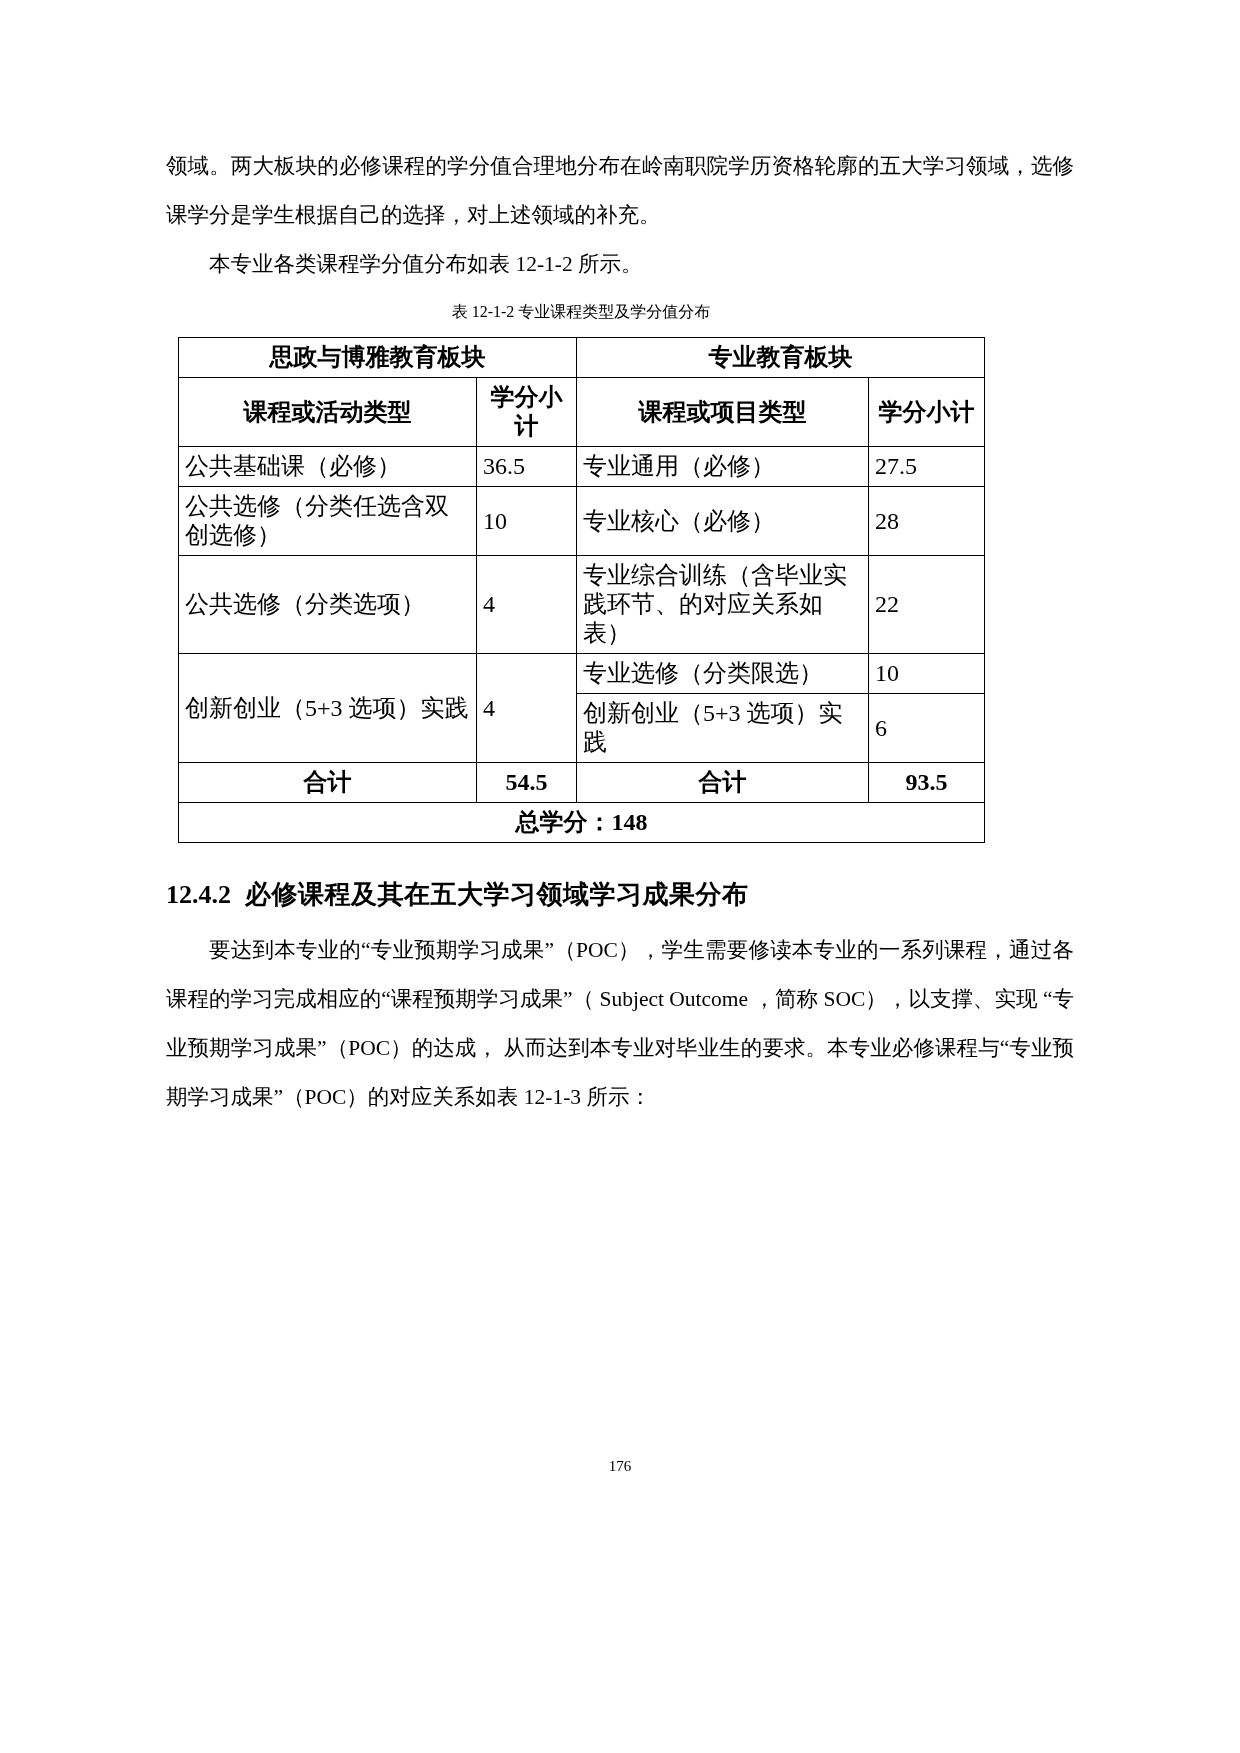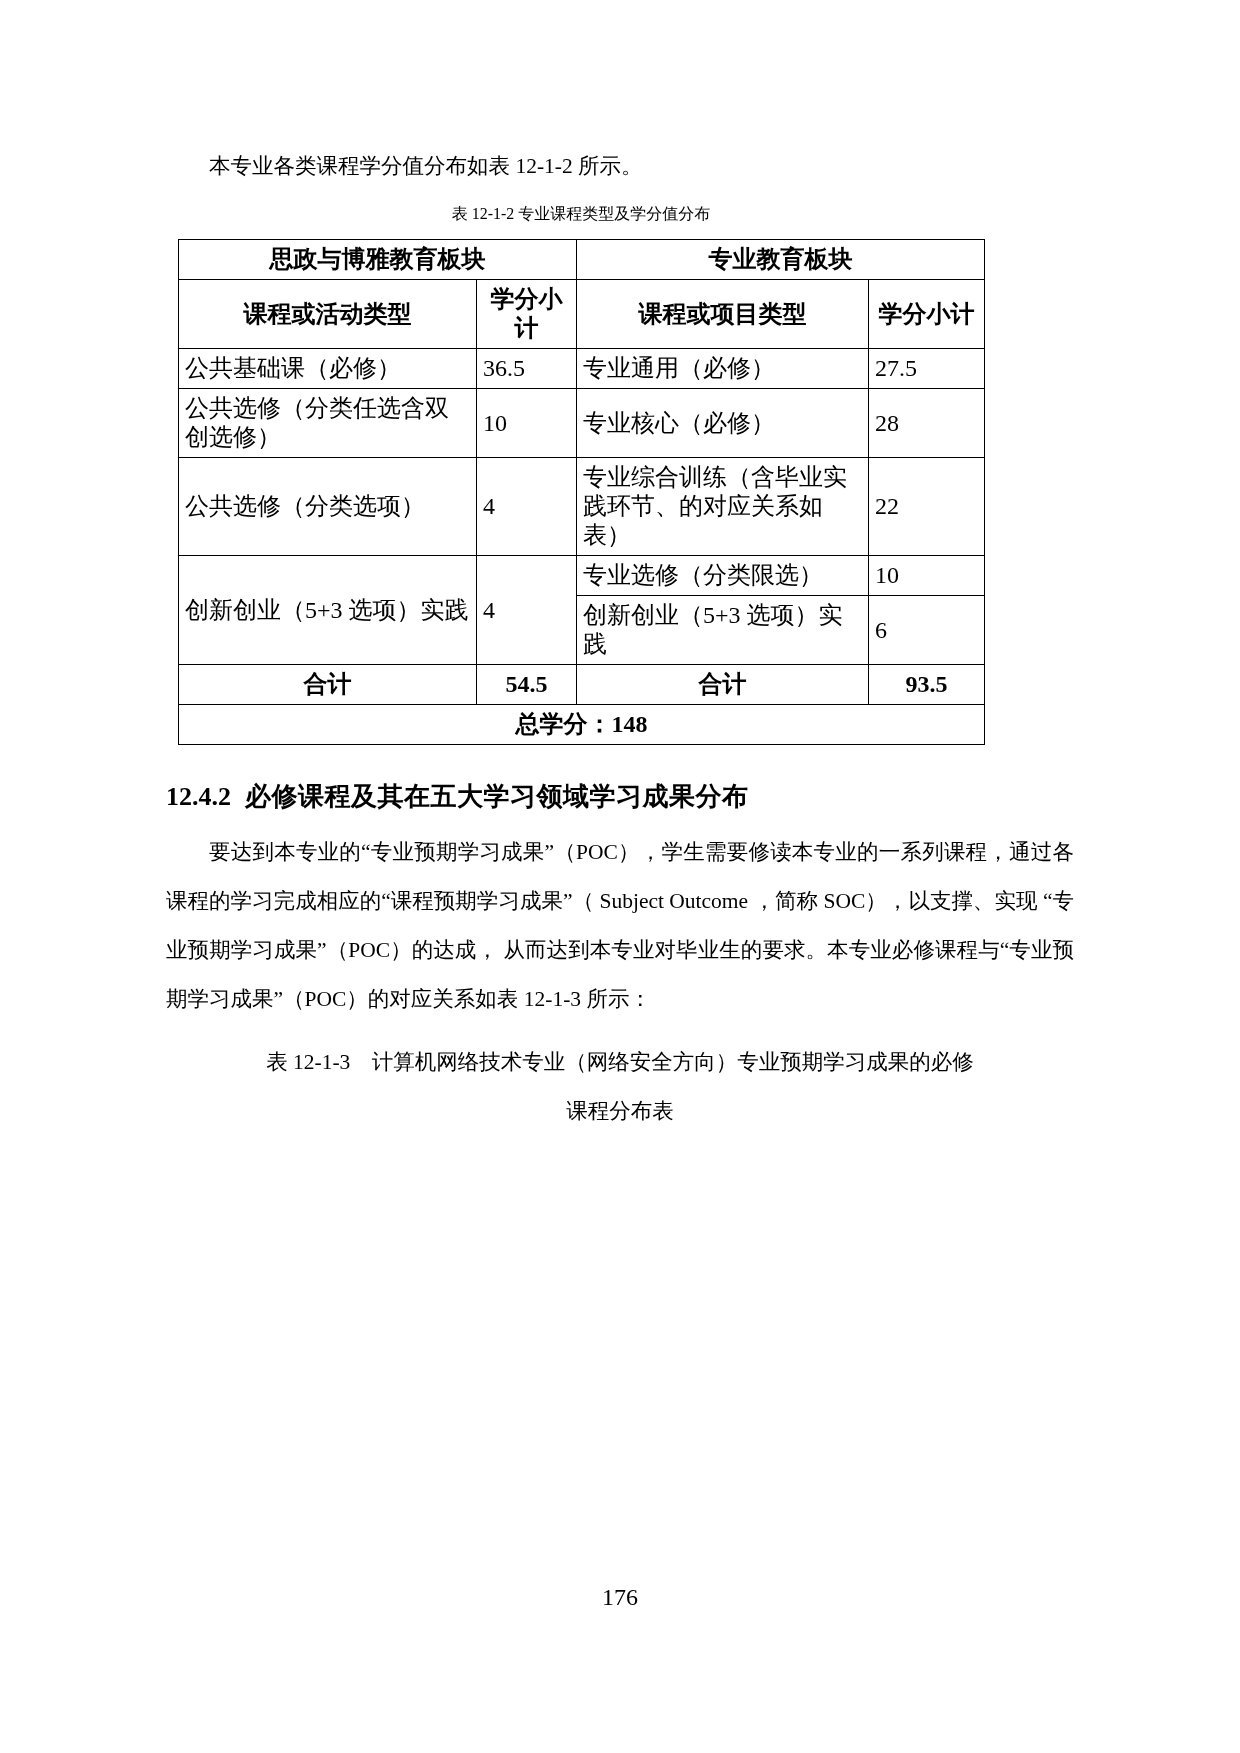--- a/index.html
+++ b/index.html
@@ -67,33 +67,34 @@
     letter-spacing: 0;
   }
   .caption-block {
     margin-top: 14px;
     text-align: center;
     font-size: 21.5px;
     line-height: 49px;
   }
   .page-number {
     position: absolute;
-    top: 1584px;
+    top: 1458px;
     left: 0;
     width: 1240px;
     text-align: center;
-    font-size: 24px;
+    font-size: 15px;
   }
 </style>
 </head>
 <body>
 
 <div class="page">
 
   <div class="body-text">
+    <p class="para">领域。两大板块的必修课程的学分值合理地分布在岭南职院学历资格轮廓的五大学习领域，选修课学分是学生根据自己的选择，对上述领域的补充。</p>
     <p class="para indent">本专业各类课程学分值分布如表 12-1-2 所示。</p>
   </div>
 
   <div class="table-caption">表 12-1-2 专业课程类型及学分值分布</div>
 
   <table class="credits">
     <colgroup>
       <col class="c1">
         <col class="c2">
         <col class="c3">
@@ -149,20 +150,16 @@
       </tr>
     </tbody>
   </table>
 
   <h2 class="section-heading"><span class="h-num">12.4.2</span><span>必修课程及其在五大学习领域学习成果分布</span></h2>
 
   <div class="body-text">
     <p class="para indent">要达到本专业的“专业预期学习成果”（POC），学生需要修读本专业的一系列课程，通过各课程的学习完成相应的“课程预期学习成果”（ Subject Outcome ，简称 SOC），以支撑、实现 “专业预期学习成果”（POC）的达成， 从而达到本专业对毕业生的要求。本专业必修课程与“专业预期学习成果”（POC）的对应关系如表 12-1-3 所示：</p>
   </div>
 
-  <div class="caption-block">
-    <div>表 12-1-3　计算机网络技术专业（网络安全方向）专业预期学习成果的必修</div>
-    <div>课程分布表</div>
-  </div>
 
   <div class="page-number">176</div>
 
 </div>
 
 </body></html>

